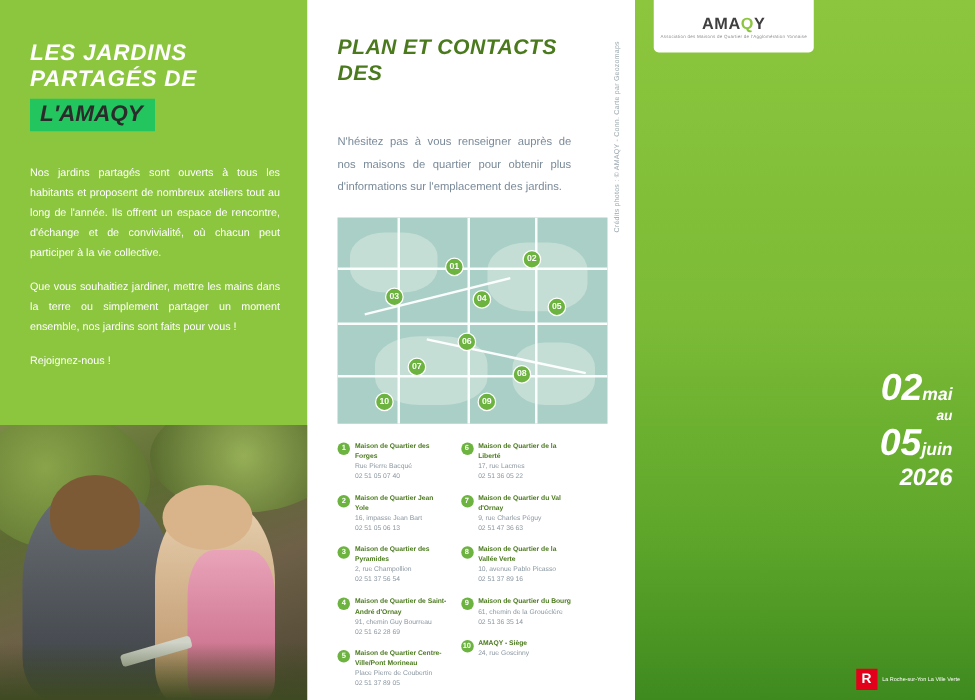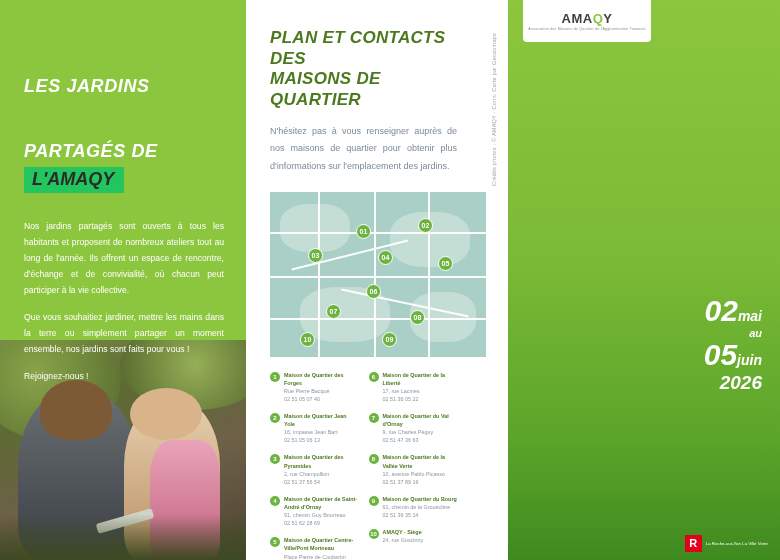--- a/index.html
+++ b/index.html
@@ -26,31 +26,31 @@
      background:#d9b48a;}
   .ph-pink{position:absolute;left:150px;top:100px;width:70px;height:120px;border-radius:30% 30% 14% 14%;
      background:linear-gradient(180deg,#e9a4b9,#c2607f);}
   .ph-tool{position:absolute;left:96px;top:176px;width:58px;height:10px;background:#cfd3c8;
      transform:rotate(-16deg);border-radius:3px;}
   .ph-grass{position:absolute;left:0;bottom:0;width:246px;height:46px;
      background:linear-gradient(0deg,#3e4a22,rgba(62,74,34,0));}
 
   .left-inner{position:relative;padding:32px 22px 0 24px;color:#fff;}
   .ttl{font-weight:bold;font-style:italic;letter-spacing:.6px;line-height:1.18;font-size:18px;}
-  .ttl .line{display:block;margin-top:44px;}
+  .ttl .line{display:block;}
   .ttl-box{display:inline-block;background:#22c55e;color:#2b2b2b;padding:2px 10px 3px 8px;margin-top:5px;
      font-style:italic;font-weight:bold;font-size:18px;}
   .left-body{margin-top:26px;font-size:8.6px;line-height:1.85;text-align:justify;color:#ffffff;}
   .left-body p{margin:0 0 11px 0;}
 
   
   .mid{position:absolute;left:246px;top:0;width:233px;height:560px;background:#ffffff;}
   .mid-inner{padding:28px 22px 0 24px;}
   .mid-title{color:#4b7a1e;font-weight:bold;font-style:italic;font-size:17px;line-height:1.22;letter-spacing:.3px;}
-  .mid-sub{margin-top:12px;color:#7a8a99;font-size:9px;line-height:1.95;text-align:justify;}
+  .mid-sub{margin-top:36px;color:#7a8a99;font-size:9px;line-height:1.95;text-align:justify;}
   .map{position:relative;margin-top:16px;width:216px;height:165px;background:#a9cfc6;overflow:hidden;}
   .rd{position:absolute;background:#ffffff;opacity:.95;}
   .rdh{height:2px;} .rdv{width:2px;}
   .blob{position:absolute;background:#c4ded6;border-radius:40%;}
   .pin{position:absolute;width:13px;height:13px;border-radius:50%;background:#6cb33f;color:#fff;
      font-size:7px;line-height:13px;text-align:center;font-weight:bold;border:1.5px solid #fff;}
   .credit{position:absolute;left:491px;top:186px;transform:rotate(-90deg);transform-origin:left top;
      font-size:5.6px;color:#9aa7ae;white-space:nowrap;letter-spacing:.2px;}
 
   .contacts{margin-top:14px;display:flex;gap:10px;}
@@ -116,21 +116,20 @@
         <p>Que vous souhaitiez jardiner, mettre les mains dans la terre ou simplement partager un moment ensemble, nos jardins sont faits pour vous !</p>
         <p>Rejoignez-nous !</p>
       </div>
     </div>
   </div>
 
   <div class="mid">
     <div class="mid-inner">
       <div class="mid-title">
         <div>PLAN ET CONTACTS DES</div>
-        <div>MAISONS DE QUARTIER</div>
       </div>
       <div class="mid-sub">N'hésitez pas à vous renseigner auprès de nos maisons de quartier pour obtenir plus d'informations sur l'emplacement des jardins.</div>
 
       <div class="map">
         <div class="blob" style="left:10px;top:12px;width:70px;height:48px;"></div>
         <div class="blob" style="left:120px;top:20px;width:80px;height:55px;"></div>
         <div class="blob" style="left:30px;top:95px;width:90px;height:55px;"></div>
         <div class="blob" style="left:140px;top:100px;width:66px;height:50px;"></div>
         <div class="rd rdh" style="left:0;top:40px;width:216px;"></div>
         <div class="rd rdh" style="left:0;top:84px;width:216px;"></div>

